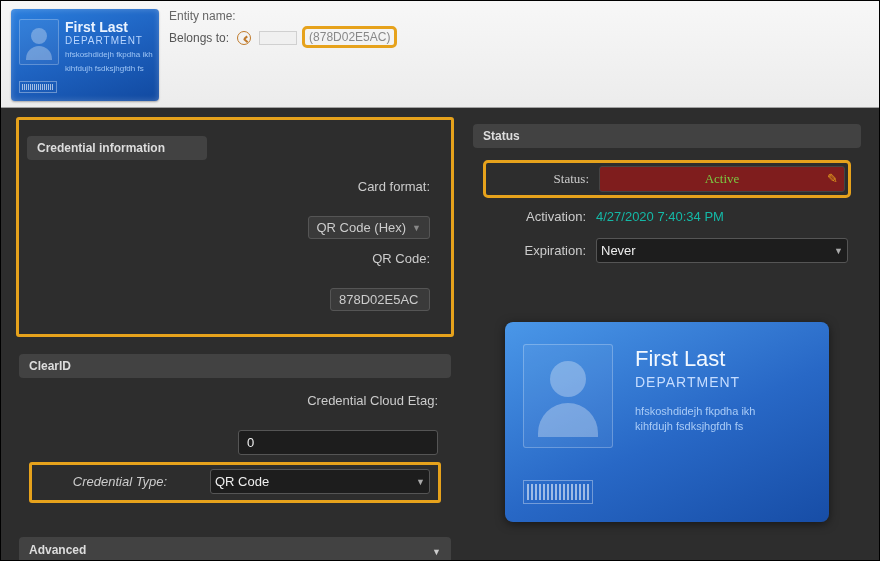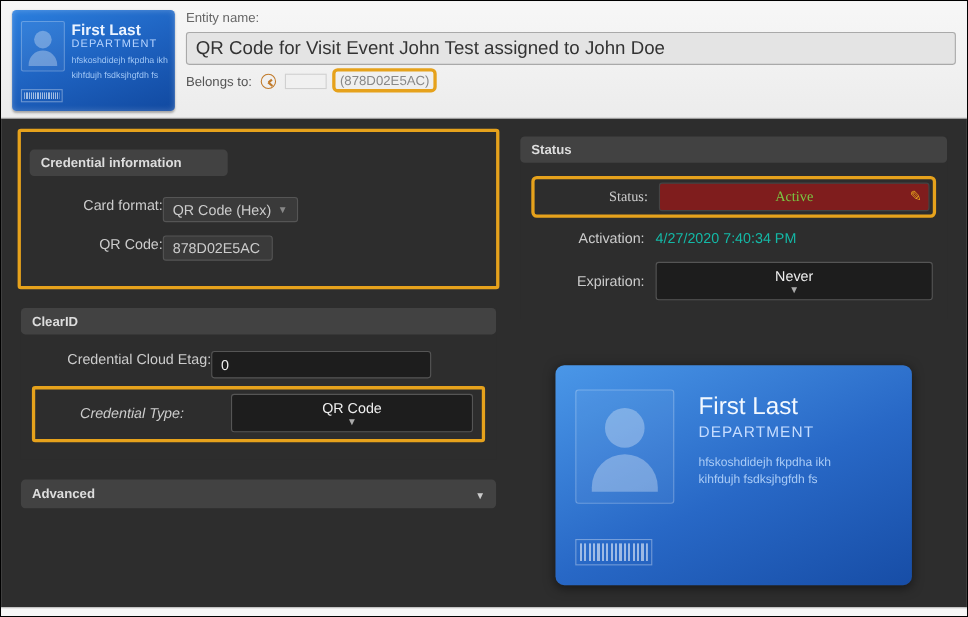--- a/index.html
+++ b/index.html
@@ -54,34 +54,34 @@
   }
   .col{flex:1;display:flex;flex-direction:column;gap:18px;}
 
   .panel{background:#2d2d2d;}
   .panel-head{
     background:#424242;border-radius:4px;padding:5px 10px;font-size:12px;color:#ddd;font-weight:600;
     display:flex;justify-content:space-between;align-items:center;
   }
   .panel-body{padding:14px 12px 16px 12px;border:1px solid transparent;}
 
-  .formrow{display:flex;align-items:flex-start;gap:0;margin-bottom:12px;}
+  .formrow{display:flex;align-items:flex-end;gap:22px;margin-bottom:12px;flex-direction:column;}
   .formrow label{width:108px;text-align:right;font-size:13px;color:#ccc;}
   .readonly-box{
     background:#3a3a3a;border:1px solid #555;border-radius:3px;color:#ccc;
     padding:3px 8px;font-size:13px;min-width:110px;display:inline-flex;align-items:center;gap:6px;
   }
   .readonly-box .caret{margin-left:auto;color:#888;font-size:9px;}
   .textinput{
     background:#1d1d1d;border:1px solid #555;border-radius:3px;color:#eee;
     padding:4px 8px;font-size:13px;width:200px;
   }
   .select{
     background:#1d1d1d;border:1px solid #555;border-radius:3px;color:#eee;
-    padding:4px 20px;font-size:13px;width:220px;display:flex;align-items:center;justify-content:space-between;flex-direction:column;
+    padding:4px 4px;font-size:13px;width:220px;display:flex;align-items:center;justify-content:space-between;
   }
   .select .caret{color:#aaa;font-size:9px;}
   
   .hl-block{outline:3px solid #e6a21c;outline-offset:-2px;padding:6px 10px 8px 10px;margin:-6px -2px 0 -2px;border-radius:2px;}
 
   .status-row{display:flex;align-items:center;gap:10px;margin-bottom:14px;}
   .status-row label{width:100px;text-align:right;font-size:13px;color:#ccc;}
   .status-field{
     flex:1;background:#7f1d1d;border:1px solid #444;border-radius:3px;height:26px;
     display:flex;align-items:center;justify-content:center;color:#7ac943;font-size:13px;position:relative;
@@ -125,21 +125,20 @@
     <div class="lines">
       <div class="name">First Last</div>
       <div class="dept">DEPARTMENT</div>
       <div class="sm">hfskoshdidejh fkpdha ikh</div>
       <div class="sm">kihfdujh  fsdksjhgfdh fs</div>
     </div>
     <div class="bar"></div>
   </div>
   <div class="top-right">
     <div class="label-small">Entity name:</div>
-    <input class="entity-input" value="QR Code for Visit Event John Test assigned to John Doe" style="">
     <div class="belongs-row">
       <span>Belongs to:</span>
       <span class="clock-icon"></span>
       <span class="chip"></span>
       <span class="hl">
         <span class="code-pill">(878D02E5AC)</span>
       </span>
     </div>
   </div>
 </div>

